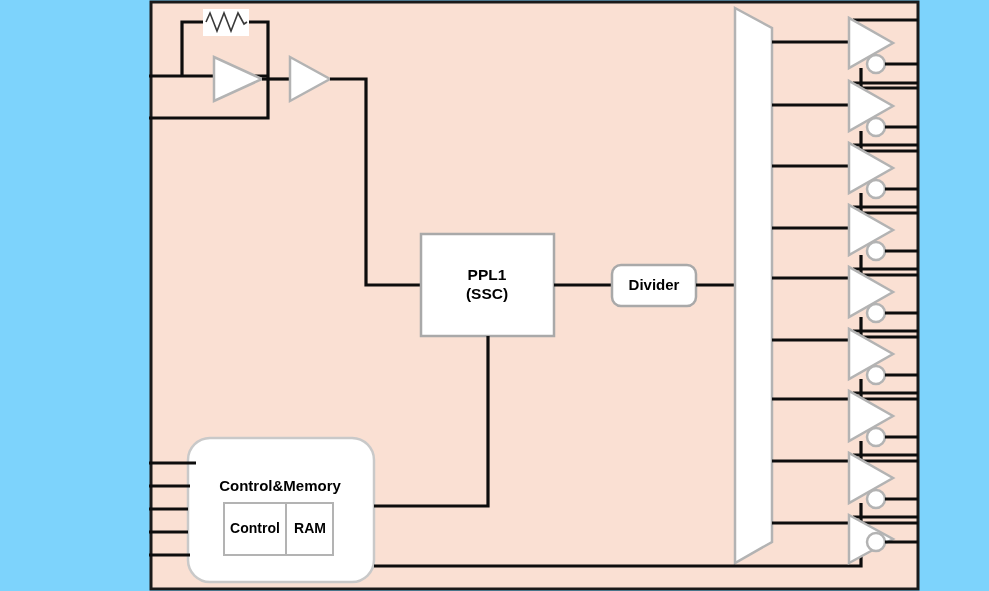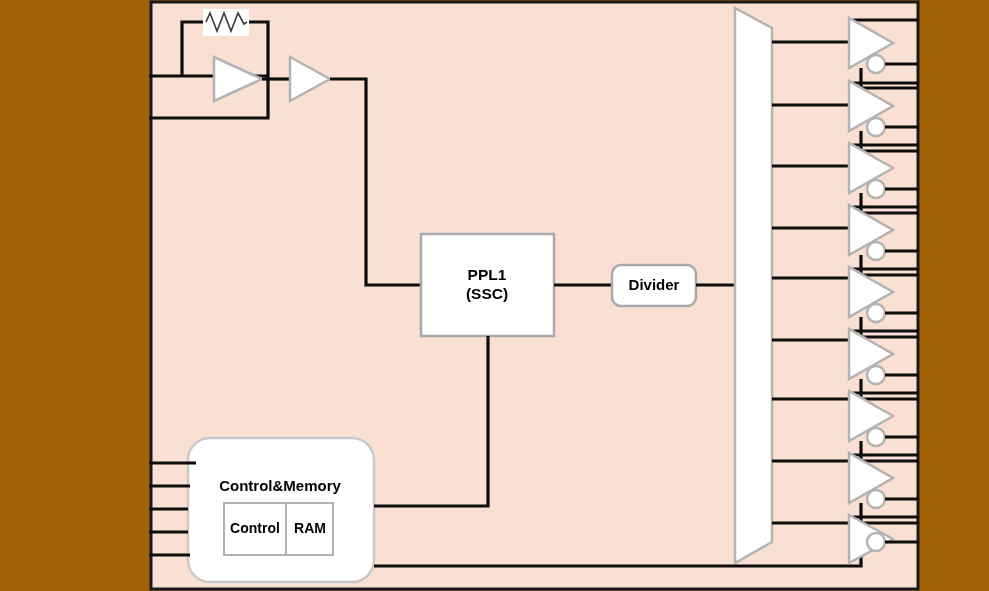--- a/index.html
+++ b/index.html
@@ -4,21 +4,21 @@
 <style>
   html, body {
     margin: 0;
     padding: 0;
     background: #000000;
   }
   #stage {
     position: relative;
     width: 989px;
     height: 591px;
-    background: #a16207;
+    background: #7dd3fc;
     overflow: hidden;
     font-family: "Liberation Sans", sans-serif;
   }
   #diagram {
     position: absolute;
     left: 0;
     top: 0;
     width: 989px;
     height: 591px;
     display: block;

